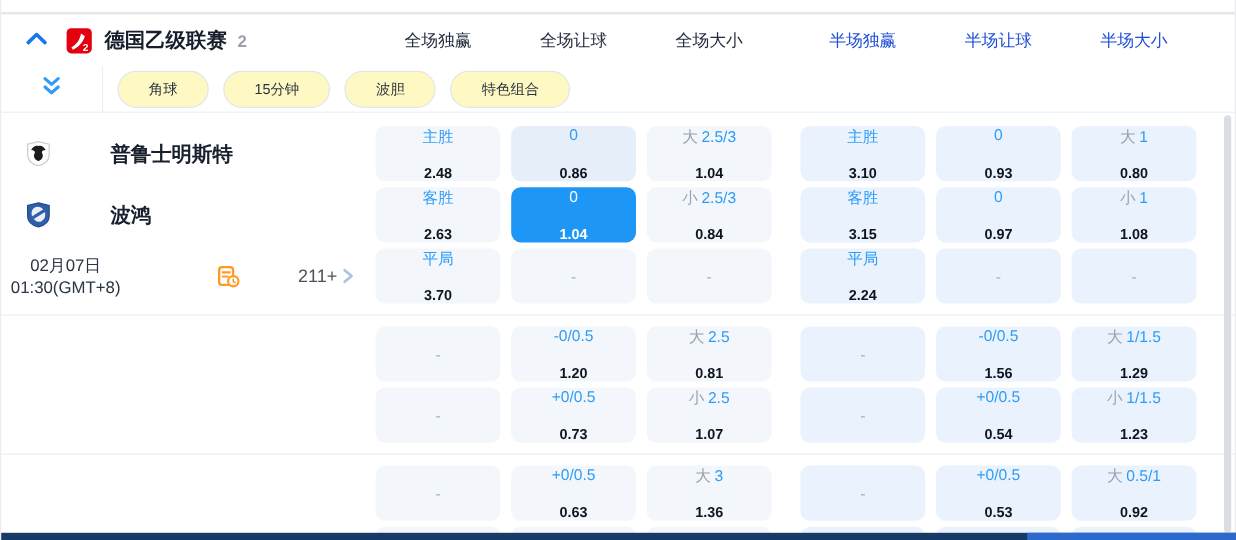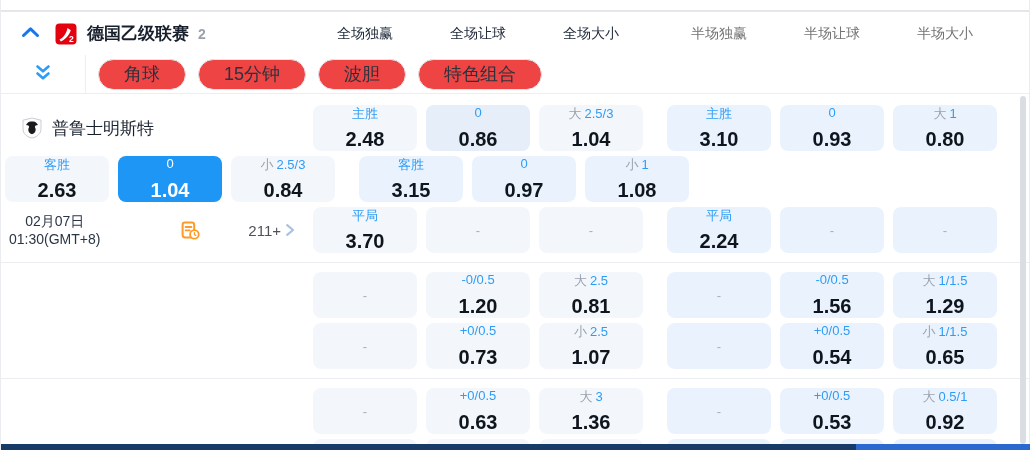--- a/index.html
+++ b/index.html
@@ -18,48 +18,48 @@
   .slot-cell.c3{margin-left:24px;}
 
   
   .header-row{display:flex;align-items:center;height:43px;}
   .header-left{display:flex;align-items:center;padding-left:16px;}
   .collapse-btn{width:26px;display:flex;align-items:center;justify-content:center;cursor:pointer;background:none;border:none;padding:0;}
   .league-logo{margin-left:12px;display:flex;}
   .league-name{margin-left:10px;font-size:17px;font-weight:bold;color:#181F2C;}
   .league-count{margin-left:9px;font-size:14px;font-weight:bold;color:#9AA1AC;}
   .hcell{text-align:center;font-size:14px;color:#222C3D;cursor:pointer;}
-  .hcell.half{color:#737373;}
+  .hcell.half{color:#1d4ed8;}
 
   
   .subnav{height:38px;display:flex;align-items:center;border-bottom:1px solid #ECEFF2;}
   .expand-zone{width:85px;height:100%;border-right:1px solid #EDEFF2;display:flex;align-items:center;justify-content:center;box-sizing:border-box;}
   .pills{display:flex;gap:12px;padding-left:12px;}
-  .pill{height:31px;padding:0 25px;border:1px solid #E2E6EB;border-radius:17px;background:#ef4444;
-        font-size:18px;color:#2B323D;display:flex;align-items:center;cursor:pointer;
+  .pill{height:31px;padding:0 25px;border:1px solid #E2E6EB;border-radius:17px;background:#fef9c3;
+        font-size:12px;color:#2B323D;display:flex;align-items:center;cursor:pointer;
         font-family:"Liberation Sans",sans-serif;}
 
   
   .group{padding:11px 0 4px;}
   .group + .group{border-top:1px solid #EBEDF1;padding-top:9px;}
   .row{display:flex;align-items:stretch;margin-bottom:5px;}
   .cell{height:46px;border-radius:8px;background:#F3F7FB;display:flex;align-items:center;
         justify-content:space-between;padding:0 13px;cursor:pointer;flex-direction:column;}
   .cell.rhalf{background:#EAF3FD;}
   .cell.shaded{background:#E6EEF9;}
   .cell.dash{justify-content:center;color:#A7AFB9;font-size:13px;}
   .cell .lbl{font-size:13px;color:#2E9CF6;white-space:nowrap;}
   .cell .lbl .pre{color:#98A1AD;margin-right:3px;}
-  .cell .val{font-size:20px;font-weight:bold;color:#0F151D;}
+  .cell .val{font-size:12px;font-weight:bold;color:#0F151D;}
   .cell.selected{background:#1E96F5;}
   .cell.selected .lbl,.cell.selected .lbl .pre,.cell.selected .val{color:#fff;}
 
   .info{display:flex;align-items:center;padding-left:20px;}
   .crest{flex:none;display:flex;margin-right:9px;}
-  .team-name{font-size:17px;font-weight:normal;color:#18202E;}
+  .team-name{font-size:17px;font-weight:bold;color:#18202E;margin-left:40px;}
   .info.meta{padding-left:8px;}
   .datebox{text-align:center;font-size:14px;color:#2B3545;line-height:18px;}
   .more{margin-left:auto;margin-right:14px;display:flex;align-items:center;gap:4px;cursor:pointer;}
   .more .more-count{font-size:15px;color:#50525A;margin-left:44px;}
 
   
   .bottom-bar{position:absolute;left:0;bottom:0;width:1030px;height:6px;background:#183A66;}
   .bottom-bar .seg{position:absolute;left:855px;top:0;width:175px;height:6px;background:#2B69CE;}
   .scroll-thumb{position:absolute;right:3px;top:96px;width:6px;height:348px;background:#DADDE2;border-radius:3px;cursor:pointer;}
 </style>
@@ -146,20 +146,30 @@
           <div class="slot-cell c4 cell rhalf">
             <span class="lbl">0</span>
             <span class="val">0.93</span>
           </div>
           <div class="slot-cell c5 cell rhalf">
             <span class="lbl"><span class="pre">大</span>1</span>
             <span class="val">0.80</span>
           </div>
         </div>
         <div class="row">
+          <div class="slot-info info">
+            <span class="crest">
+    <svg width="22" height="22" viewBox="0 0 22 22">
+      <path d="M11 1 L20 3.2 V12 C20 16.8 16.2 19.9 11 21 C5.8 19.9 2 16.8 2 12 V3.2 Z" fill="#2E5FA8" stroke="#24498A" stroke-width="1"></path>
+      <ellipse cx="11" cy="10.5" rx="5.6" ry="6.4" transform="rotate(-25 11 10.5)" fill="#E9EFF8"></ellipse>
+      <path d="M5.5 12.5 L15.5 6.2 L16.8 8.4 L6.8 14.7 Z" fill="#2E5FA8"></path>
+    </svg>
+  </span>
+            <span class="team-name">波鸿</span>
+          </div>
           <div class="slot-cell c0 cell">
             <span class="lbl">客胜</span>
             <span class="val">2.63</span>
           </div>
           <div class="slot-cell c1 cell selected">
             <span class="lbl">0</span>
             <span class="val">1.04</span>
           </div>
           <div class="slot-cell c2 cell">
             <span class="lbl"><span class="pre">小</span>2.5/3</span>
@@ -249,21 +259,21 @@
             <span class="lbl"><span class="pre">小</span>2.5</span>
             <span class="val">1.07</span>
           </div>
           <div class="slot-cell c3 cell rhalf dash">-</div>
           <div class="slot-cell c4 cell rhalf">
             <span class="lbl">+0/0.5</span>
             <span class="val">0.54</span>
           </div>
           <div class="slot-cell c5 cell rhalf">
             <span class="lbl"><span class="pre">小</span>1/1.5</span>
-            <span class="val">0.65</span>
+            <span class="val">1.23</span>
           </div>
         </div>
       </div>
       <div class="group">
         <div class="row">
           <div class="slot-info info"></div>
           <div class="slot-cell c0 cell dash">-</div>
           <div class="slot-cell c1 cell">
             <span class="lbl">+0/0.5</span>
             <span class="val">0.63</span>

